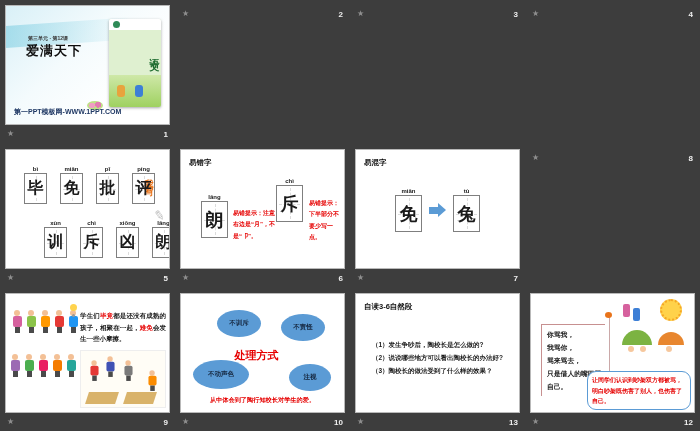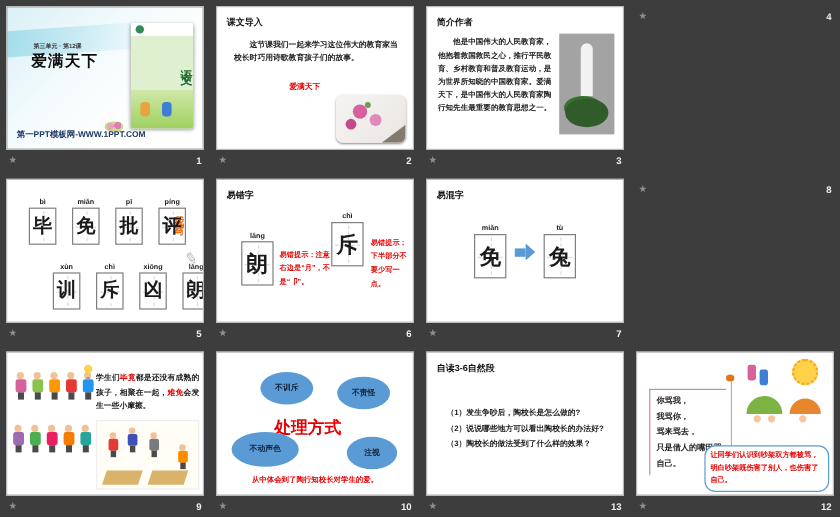--- a/index.html
+++ b/index.html
@@ -113,21 +113,21 @@
   .d1 { left:6px; } .d2 { left:44px; }
   .scene .kid { position:absolute; transform:scale(.9); }
   .sk1 { left:8px; top:8px; } .sk2 { left:24px; top:4px; } .sk3 { left:42px; top:8px; } .sk4 { left:66px; top:18px; }
   
   .bub { position:absolute; background:#5b9bd5; border-radius:50%; display:flex; align-items:center;
     justify-content:center; font-size:6.5px; font-weight:bold; color:#13233a; }
   .bub1 { left:36px; top:16px; width:44px; height:27px; }
   .bub2 { left:100px; top:20px; width:44px; height:27px; }
   .bub3 { left:12px; top:66px; width:56px; height:29px; }
   .bub4 { left:108px; top:70px; width:42px; height:27px; }
-  .s10-center { position:absolute; left:0; right:12px; top:54px; text-align:center; font-size:14px; font-weight:bold; }
+  .s10-center { position:absolute; left:0; right:12px; top:54px; text-align:center; font-size:11px; font-weight:bold; }
   .s10-note { position:absolute; left:0; right:0; bottom:7px; text-align:center; font-size:6.2px; font-weight:bold; }
   
   .s11-h { width:50px; }
   .s11-qs { position:absolute; top:44px; left:16px; width:138px; font-weight:bold; line-height:2.0; }
   
   .poem { position:absolute; left:10px; top:30px; width:64px; border-left:1px solid #c79090;
     border-top:1px solid #c79090; padding:4px 0 2px 5px; font-weight:bold; line-height:1.9; font-size:6.8px; }
   .pole { position:absolute; left:78px; top:22px; width:1px; height:62px; background:#caa8a8; }
   .bird { position:absolute; left:74px; top:18px; width:7px; height:6px; border-radius:50%; background:#e8731a; }
   .sun { position:absolute; right:12px; top:5px; width:22px; height:22px; border-radius:50%;
@@ -166,47 +166,27 @@
       </div>
       <div class="s1-footer">第一PPT模板网-WWW.1PPT.COM</div>
     </div>
     <div class="meta">
       <span class="star">★</span>
       <span class="num">1</span>
     </div>
   </div>
 
   <div class="cell">
-    <div class="thumb">
-      <div class="h">课文导入</div>
-      <div class="para s2-para">这节课我们一起来学习这位伟大的教育家当校长时巧用诗歌教育孩子们的故事。</div>
-      <div class="s2-hl red">爱满天下</div>
-      <div class="photo">
-        <i class="f1"></i>
-        <i class="f2"></i>
-        <i class="f3"></i>
-        <i class="f4"></i>
-        <span class="curl"></span>
-      </div>
-    </div>
     <div class="meta">
       <span class="star">★</span>
       <span class="num">2</span>
     </div>
   </div>
 
   <div class="cell">
-    <div class="thumb">
-      <div class="h">简介作者</div>
-      <div class="para s3-para">他是中国伟大的人民教育家，他抱着救国救民之心，推行平民教育、乡村教育和普及教育运动，是为世界所知晓的中国教育家。爱满天下，是中国伟大的人民教育家陶行知先生最重要的教育思想之一。</div>
-      <div class="statue">
-        <div class="fig"></div>
-        <div class="bush"></div>
-      </div>
-    </div>
     <div class="meta">
       <span class="star">★</span>
       <span class="num">3</span>
     </div>
   </div>
 
   <div class="cell">
     <div class="meta">
       <span class="star">★</span>
       <span class="num">4</span>

